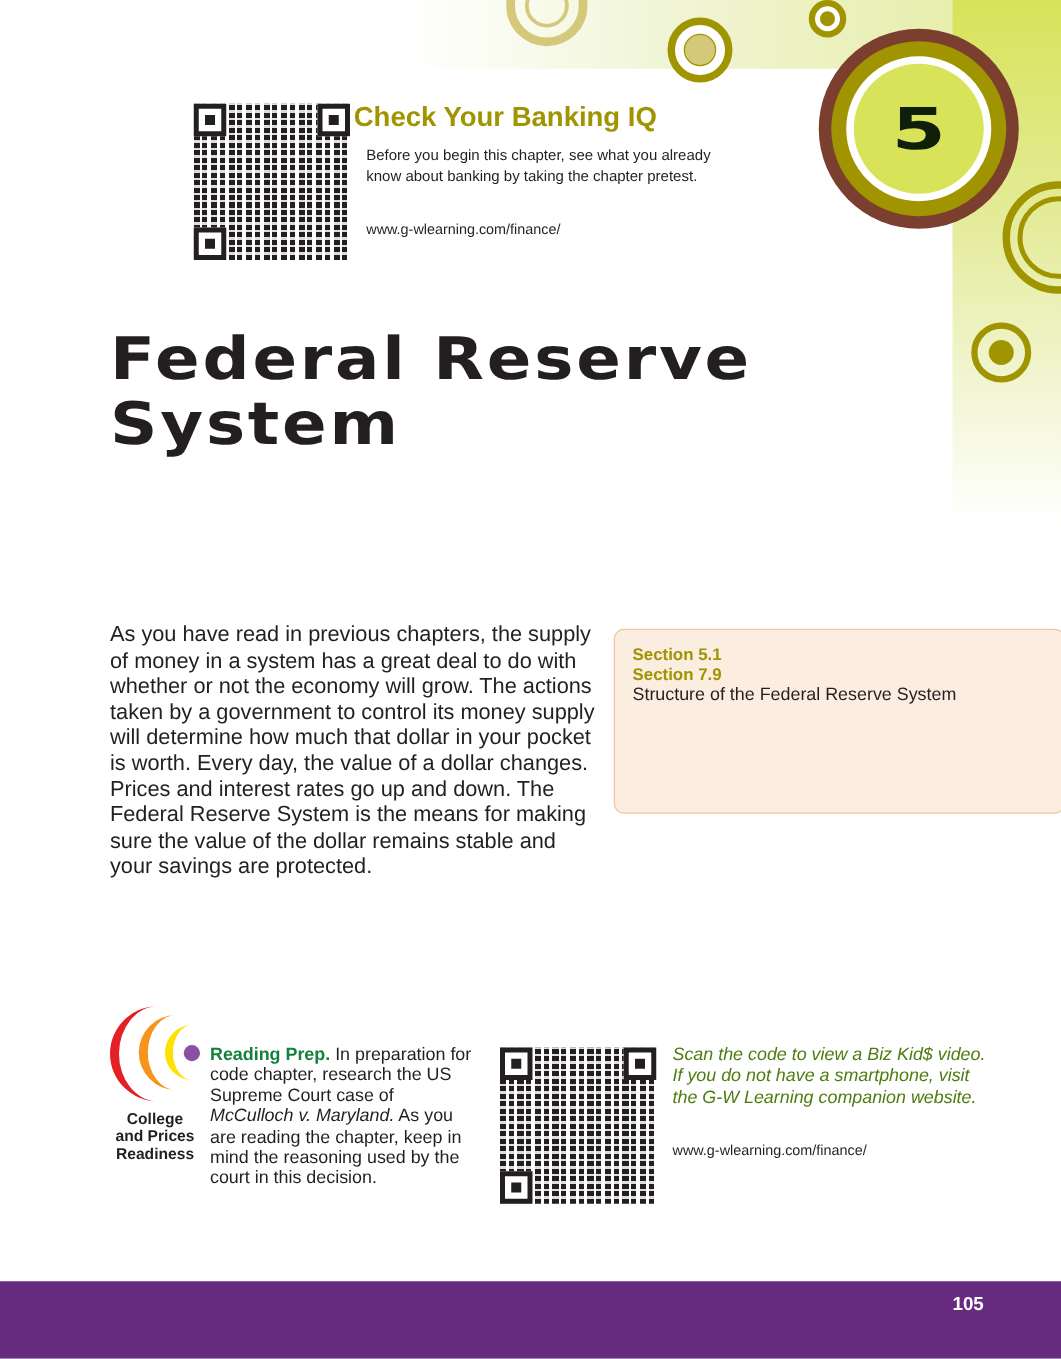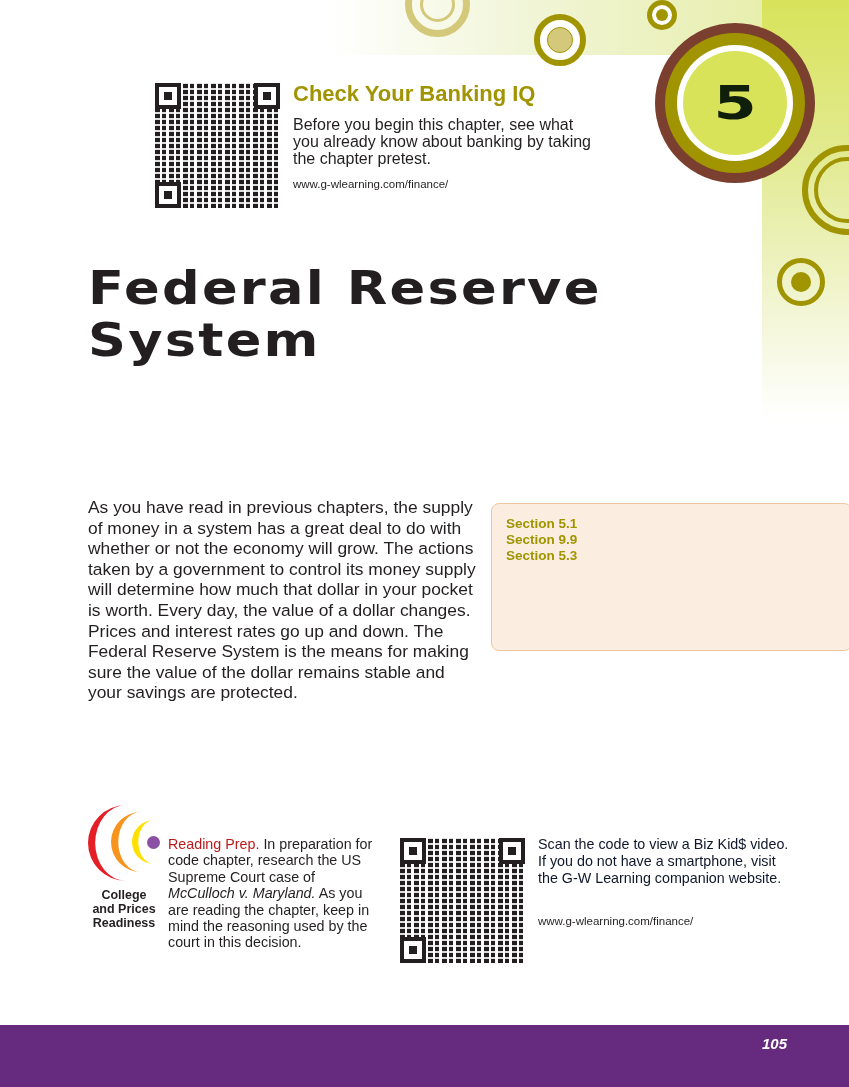--- a/index.html
+++ b/index.html
@@ -27,22 +27,22 @@
       repeating-linear-gradient(0deg, transparent 0 4px, rgba(255,255,255,0.85) 4px 6px),
       repeating-linear-gradient(90deg, #231f20 0 5px, #fff 5px 7px, #231f20 7px 11px, #fff 11px 14px);
   }
   .qr .finder {
     position: absolute; width: 26px; height: 26px; background: #fff;
     border: 4px solid #231f20; box-sizing: border-box;
   }
   .qr .finder::after {
     content: ""; position: absolute; left: 5px; top: 5px; width: 8px; height: 8px; background: #231f20;
   }
-  .check-title { left: 293px; top: 81px; font-size: 22px; font-weight: bold; color: #a09400; }
-  .check-body { left: 293px; top: 116px; width: 300px; font-size: 16px; line-height: 17px; color: #231f20; }
+  .check-title { left: 283px; top: 81px; font-size: 22px; font-weight: bold; color: #a09400; }
+  .check-body { left: 293px; top: 116px; width: 300px; font-size: 12px; line-height: 17px; color: #231f20; }
   .check-url { left: 293px; top: 178px; font-size: 11.5px; color: #231f20; }
   .chapter-title {
     left: 88px; top: 262px; width: 560px;
     font-size: 47px; line-height: 52px; font-weight: bold; letter-spacing: 2px;
     font-family: "DejaVu Sans", sans-serif; color: #231f20;
     transform: scaleX(1.12); transform-origin: left top;
   }
   .intro {
     left: 88px; top: 497px; width: 390px;
     font-size: 17.4px; line-height: 20.6px; color: #231f20;
@@ -51,25 +51,25 @@
     left: 491px; top: 503px; width: 361px; height: 148px;
     background: #fbeee1; border: 1.5px solid #eec79f; border-radius: 8px; box-sizing: border-box;
     padding: 12px 14px;
   }
   .sec-label { font-size: 13.5px; font-weight: bold; color: #a09400; line-height: 16px; }
   .sec-title { font-size: 14.3px; color: #231f20; line-height: 17px; margin-bottom: 5px; }
   .ccr-logo { left: 86px; top: 802px; width: 80px; height: 80px; }
   .ccr-text { left: 84px; top: 888px; width: 80px; text-align: center; font-size: 12.5px; font-weight: bold; line-height: 14px; color: #231f20; }
   .dot { left: 147px; top: 836px; width: 13px; height: 13px; border-radius: 50%; background: #8b4fa3; }
   .reading { left: 168px; top: 836px; width: 210px; font-size: 14.3px; line-height: 16.4px; color: #231f20; }
-  .reading .lead { font-weight: normal; color: #b91c1c; }
-  .scan { left: 538px; top: 836px; width: 255px; font-size: 14.3px; line-height: 17px; color: #0f172a; }
+  .reading .lead { font-weight: bold; color: #15803d; }
+  .scan { left: 538px; top: 836px; width: 255px; font-size: 14.3px; line-height: 17px; color: #4d7c0f; font-style: italic; }
   .scan-url { left: 538px; top: 915px; font-size: 11.5px; color: #231f20; }
   .footer { left: 0; top: 1025px; width: 849px; height: 62px; background: #662a7e; }
-  .page-num { left: 762px; top: 1035px; font-size: 15px; font-weight: bold; color: #ffffff; font-style: italic; }
+  .page-num { left: 762px; top: 1035px; font-size: 15px; font-weight: bold; color: #ffffff; }
 </style>
 </head>
 <body>
 
 <div class="abs top-strip"></div>
 <div class="abs right-panel"></div>
 
 <div class="ring" style="left:405px; top:-28px; width:65px; height:65px; border:7px solid #d4c97a;">
   <div class="ring" style="left:8px; top:8px; width:35px; height:35px; border:3px solid #d4c97a;"></div>
 </div>
@@ -110,24 +110,24 @@
   <div>System</div>
 </div>
 
 <div class="abs intro">As you have read in previous chapters, the supply of money in a system has a great deal to do with whether or not the economy will grow. The actions taken by a government to control its money supply will determine how much that dollar in your pocket is worth. Every day, the value of a dollar changes. Prices and interest rates go up and down. The Federal Reserve System is the means for making sure the value of the dollar remains stable and your savings are protected.</div>
 
 <div class="abs sections-box">
   <div>
     <div class="sec-label">Section 5.1</div>
   </div>
   <div>
-    <div class="sec-label">Section 9.9</div>
+    <div class="sec-label">Section 7.9</div>
+    <div class="sec-title">Structure of the Federal Reserve System</div>
   </div>
   <div>
-    <div class="sec-label">Section 5.3</div>
   </div>
 </div>
 
 <svg class="abs ccr-logo" viewBox="0 0 80 80">
   <path d="M40 3 A38 38 0 1 0 40 79 A30 37 0 1 1 40 3 Z" fill="#e41f26"></path>
   <path d="M55 10 A30 30 0 1 0 55 70 A22 29 0 1 1 55 10 Z" fill="#f7941d"></path>
   <path d="M68 18 A22 22 0 1 0 68 62 A15 21 0 1 1 68 18 Z" fill="#ffe000"></path>
 </svg>
 <div class="abs ccr-text">
   <div>College</div>

